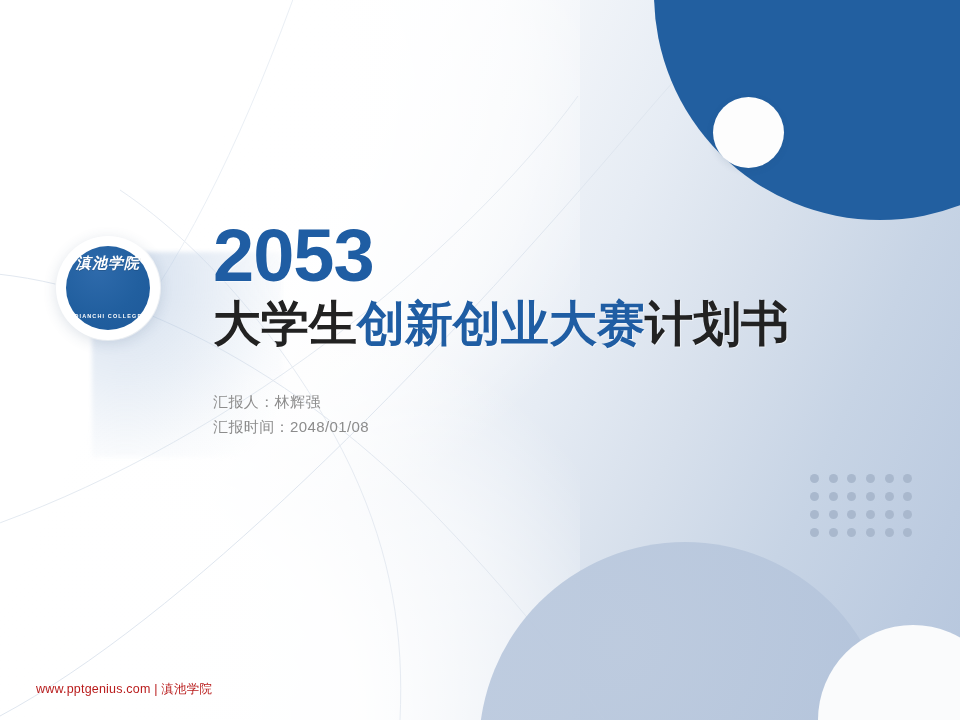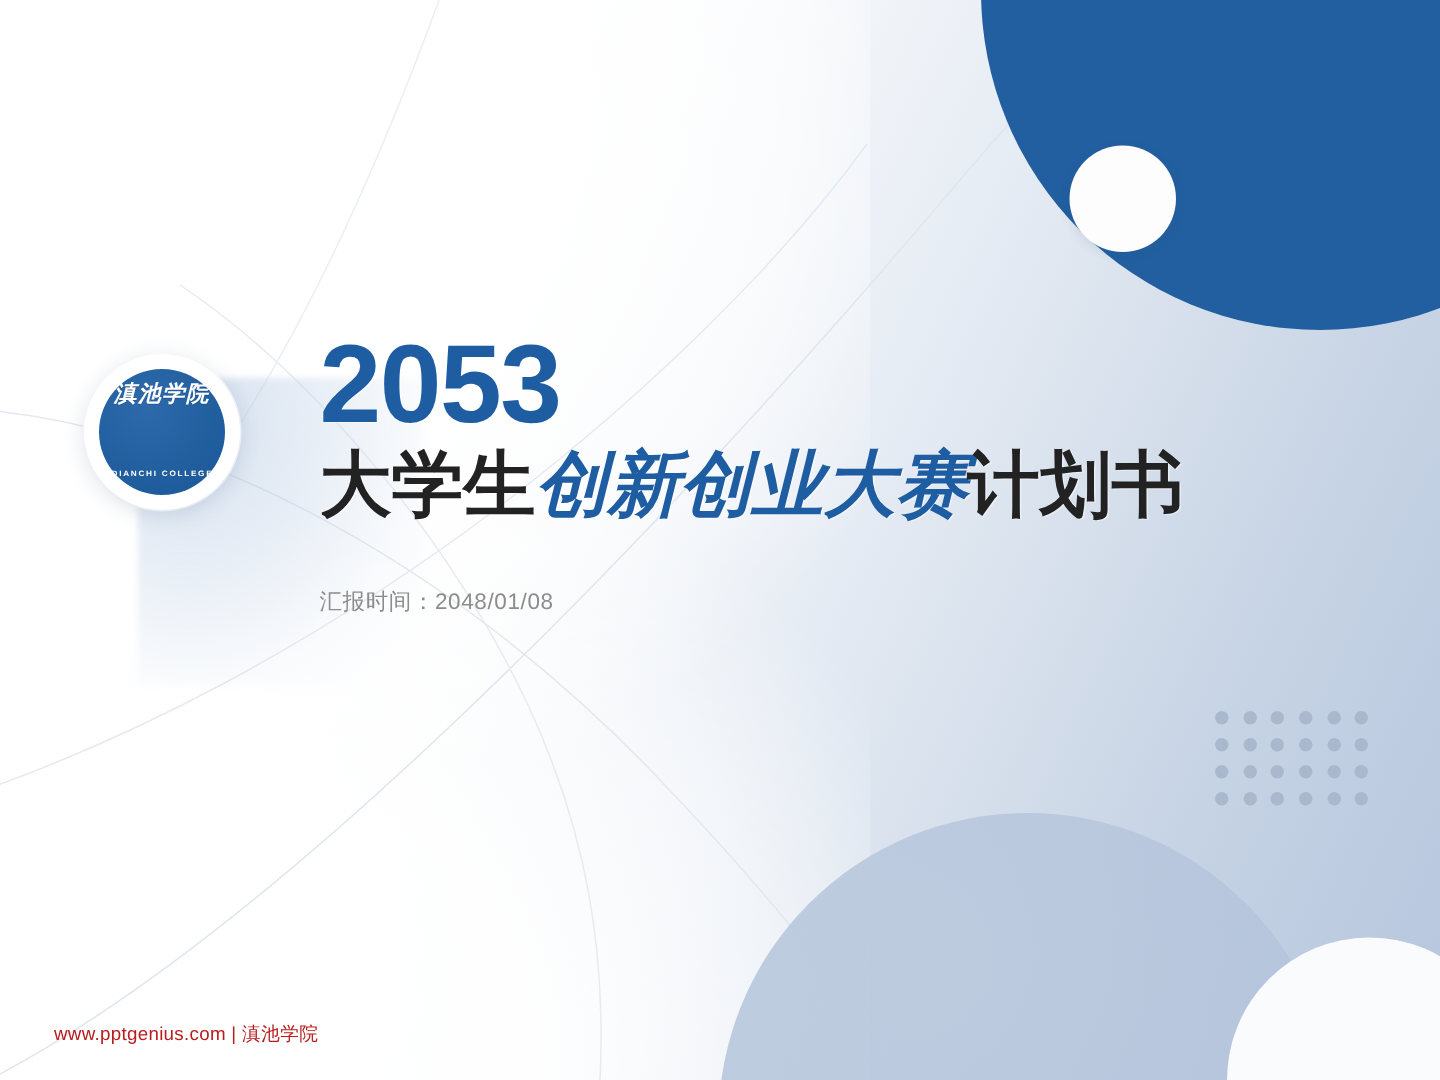--- a/index.html
+++ b/index.html
@@ -208,21 +208,21 @@
   .headline {
     margin-top: 9px;
     font-size: 48px;
     font-weight: bold;
     line-height: 1.05;
     color: #222222;
     white-space: nowrap;
     letter-spacing: 0px;
     text-shadow: 1px 1px 0 rgba(255,255,255,0.45);
   }
-  .headline .hl-blue { color: #1f5da3; font-style: italic; }
+  .headline .hl-blue { color: #1f5da3; }
   .subtitle {
     margin-top: 30px;
     font-size: 21px;
     color: #3a3a3a;
     letter-spacing: 0.5px;
   }
   .meta {
     margin-top: 41px;
     font-size: 15px;
     color: #8c8c8c;
@@ -297,19 +297,20 @@
       <div class="logo-en">DIANCHI COLLEGE</div>
     </div>
   </div>
 
   <div class="text-block">
     <div class="year">2053</div>
     <div class="headline">
       <span class="hl-dark">大学生</span><span class="hl-blue">创新创业大赛</span><span class="hl-dark">计划书</span>
     </div>
     <div class="meta">
+      <div>汇报人：林辉强</div>
       <div>汇报时间：2048/01/08</div>
     </div>
   </div>
 
   <div class="footer">www.pptgenius.com | 滇池学院</div>
 
 </div>
 
 </body></html>

